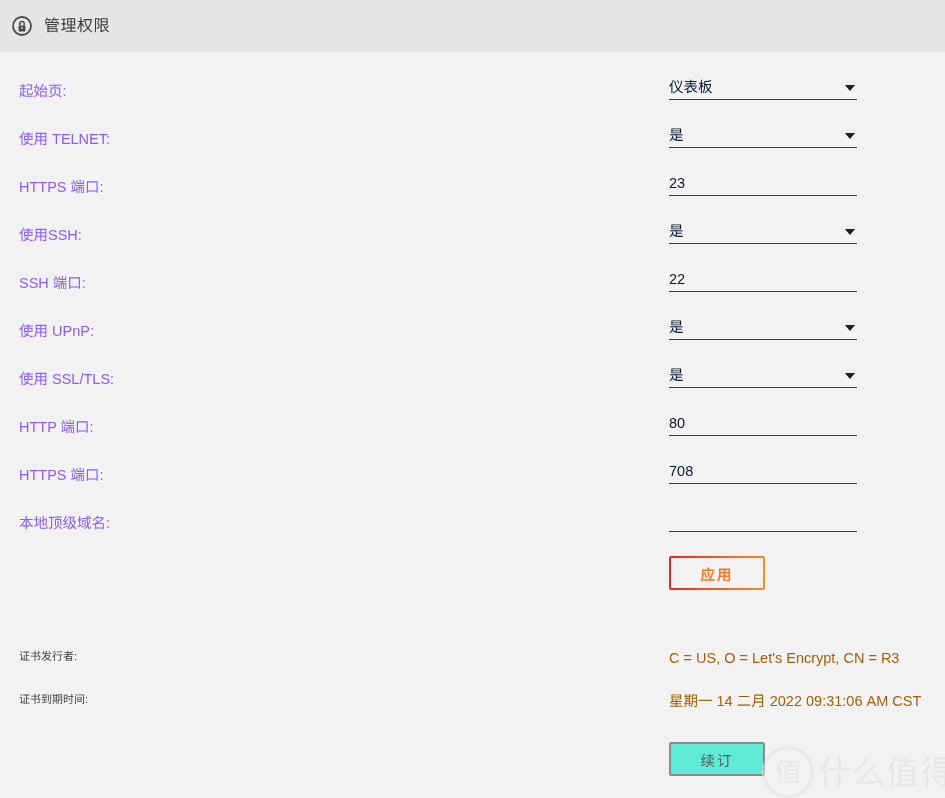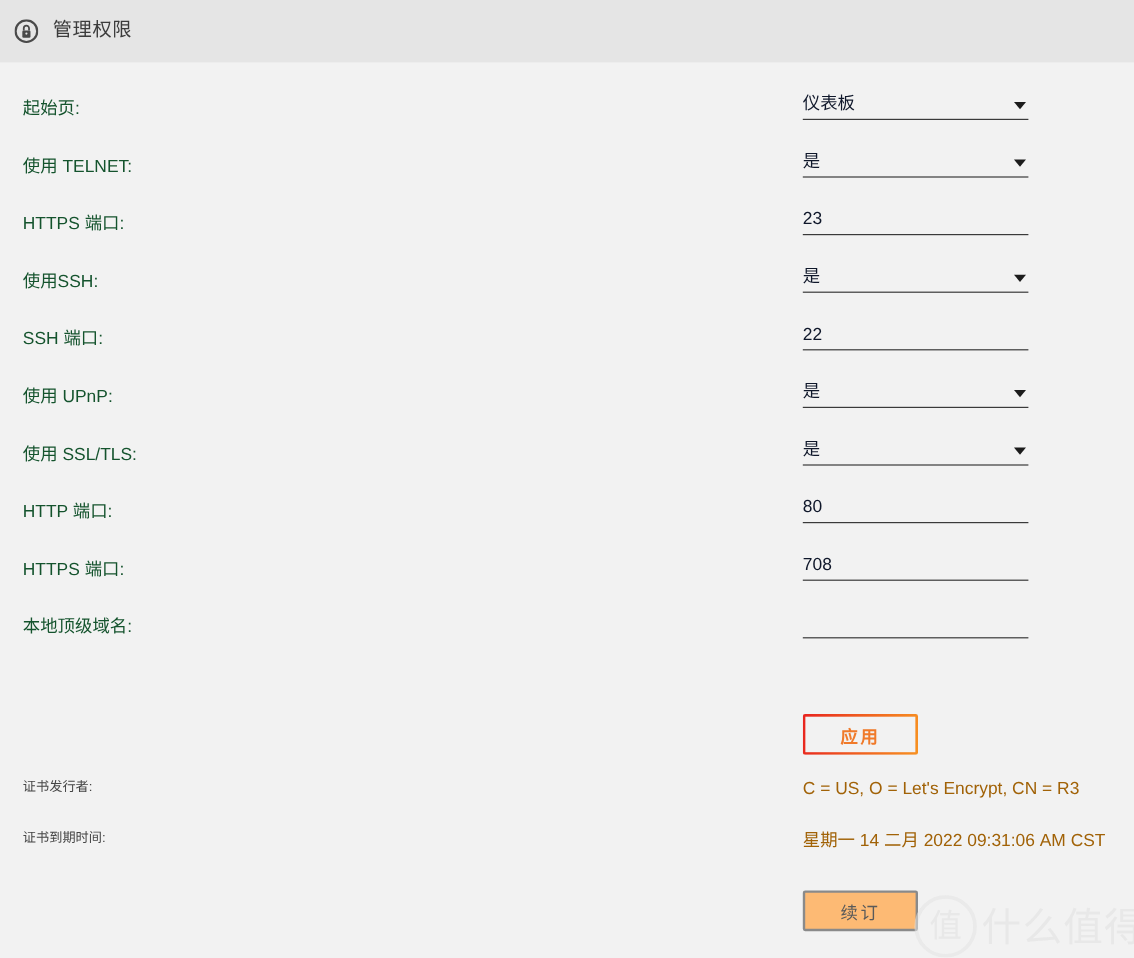--- a/index.html
+++ b/index.html
@@ -55,21 +55,21 @@
   }
   .row {
     position: relative;
     height: 48px;
   }
   .row-label {
     position: absolute;
     left: 19px;
     top: 32px;
     font-size: 14.5px;
-    color: #14532d;
+    color: #8b5cf6;
     white-space: nowrap;
     line-height: 1;
   }
   .field {
     position: absolute;
     left: 669px;
     top: 20px;
     width: 188px;
     height: 28px;
     border-bottom: 1px solid #3a3a3a;
@@ -95,21 +95,20 @@
     border-top: 6px solid #1c1c1c;
   }
 
   
   .btn-row {
     position: absolute;
     left: 669px;
     top: 556px;
     display: flex;
     gap: 20px;
-    margin-top: 39px;
   }
   .btn-grad {
     width: 96px;
     height: 34px;
     background: #f2f2f2;
     border: 0;
     border-radius: 2px;
     position: relative;
     font-family: "Liberation Sans", "DejaVu Sans", sans-serif;
     font-size: 14.5px;
@@ -160,21 +159,21 @@
   .bottom-btn-row {
     position: absolute;
     left: 669px;
     top: 742px;
     display: flex;
     gap: 14px;
   }
   .btn-plain {
     width: 96px;
     height: 34px;
-    background: #fdba74;
+    background: #5eead4;
     border: 2px solid #8a8a8a;
     border-radius: 2px;
     font-family: "Liberation Sans", "DejaVu Sans", sans-serif;
     font-size: 14.5px;
     color: #5a5a5a;
     letter-spacing: 2px;
     cursor: pointer;
     padding: 0;
     box-sizing: border-box;
   }

